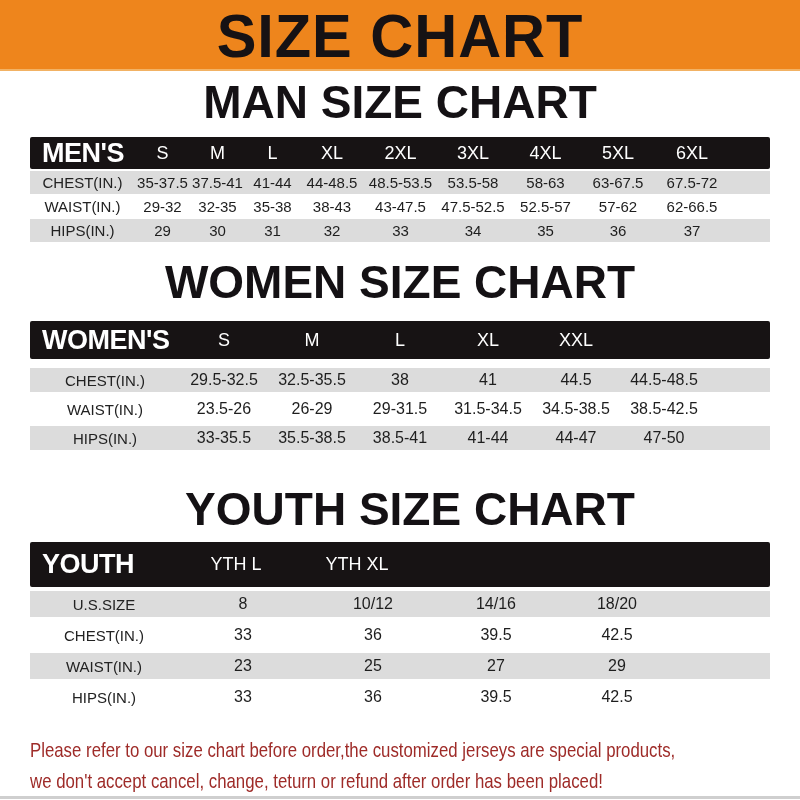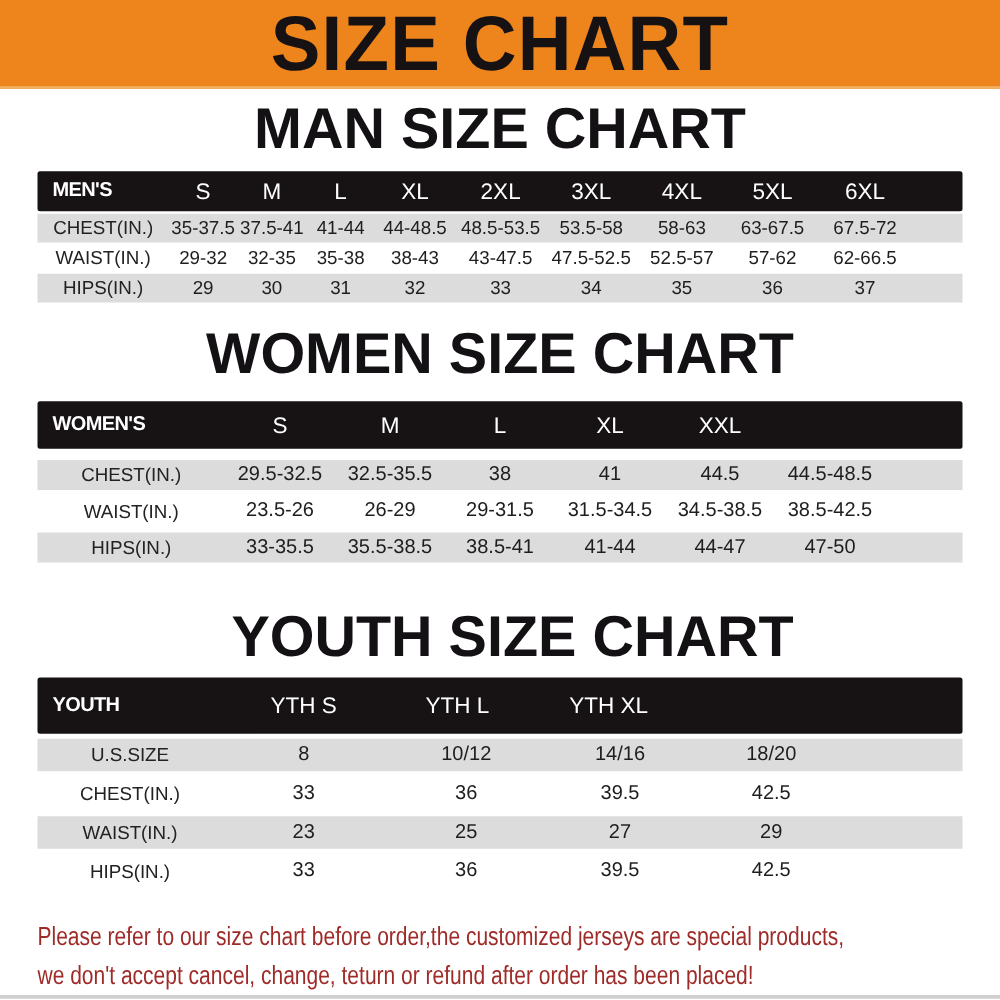--- a/index.html
+++ b/index.html
@@ -69,21 +69,21 @@
     justify-content: center;
     white-space: nowrap;
     overflow: visible;
   }
   .thead .cell { font-size: 18px; }
   .thead .c0 {
     justify-content: flex-start;
     padding-left: 12px;
     box-sizing: border-box;
     font-weight: bold;
-    font-size: 16px;
+    font-size: 27px;
     letter-spacing: -0.5px;
   }
   .tdata .cell { font-size: 16px; color: #1e1e1e; }
   .tdata .c0   { font-size: 15px; color: #222222; }
   
   .t-men .thead { height: 32px; margin-bottom: 2px; }
   .t-men .tdata { height: 23px; margin-bottom: 1px; }
   .t-men .tdata .cell { font-size: 15px; }
   .t-men .c0 { width: 105px; }
   .t-men .c1, .t-men .c2, .t-men .c3 { width: 55px; }
@@ -224,21 +224,20 @@
         <div class="cell c4">41-44</div>
         <div class="cell c5">44-47</div>
         <div class="cell c6">47-50</div>
       </div>
     </div>
 
   <h2 class="section-title mt-youth">YOUTH SIZE CHART</h2>
   <div class="size-table t-youth">
       <div class="trow thead">
         <div class="cell c0">YOUTH</div>
-        <div class="cell c1">YTH S</div>
         <div class="cell c3">YTH L</div>
         <div class="cell c4">YTH XL</div>
       </div>
       <div class="trow tdata shaded">
         <div class="cell c0">U.S.SIZE</div>
         <div class="cell c1">8</div>
         <div class="cell c2">10/12</div>
         <div class="cell c3">14/16</div>
         <div class="cell c4">18/20</div>
       </div>

